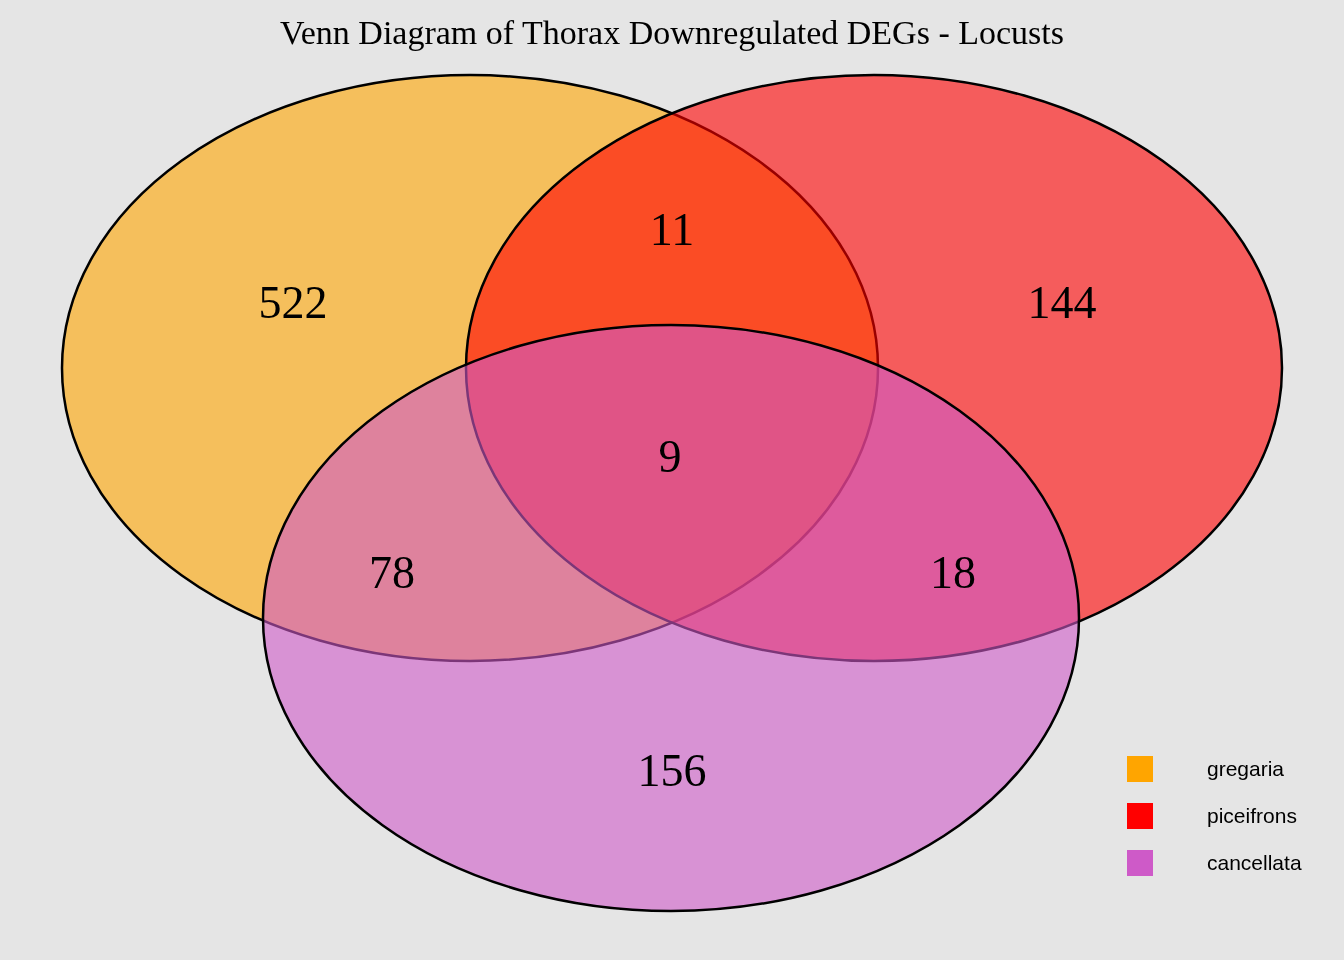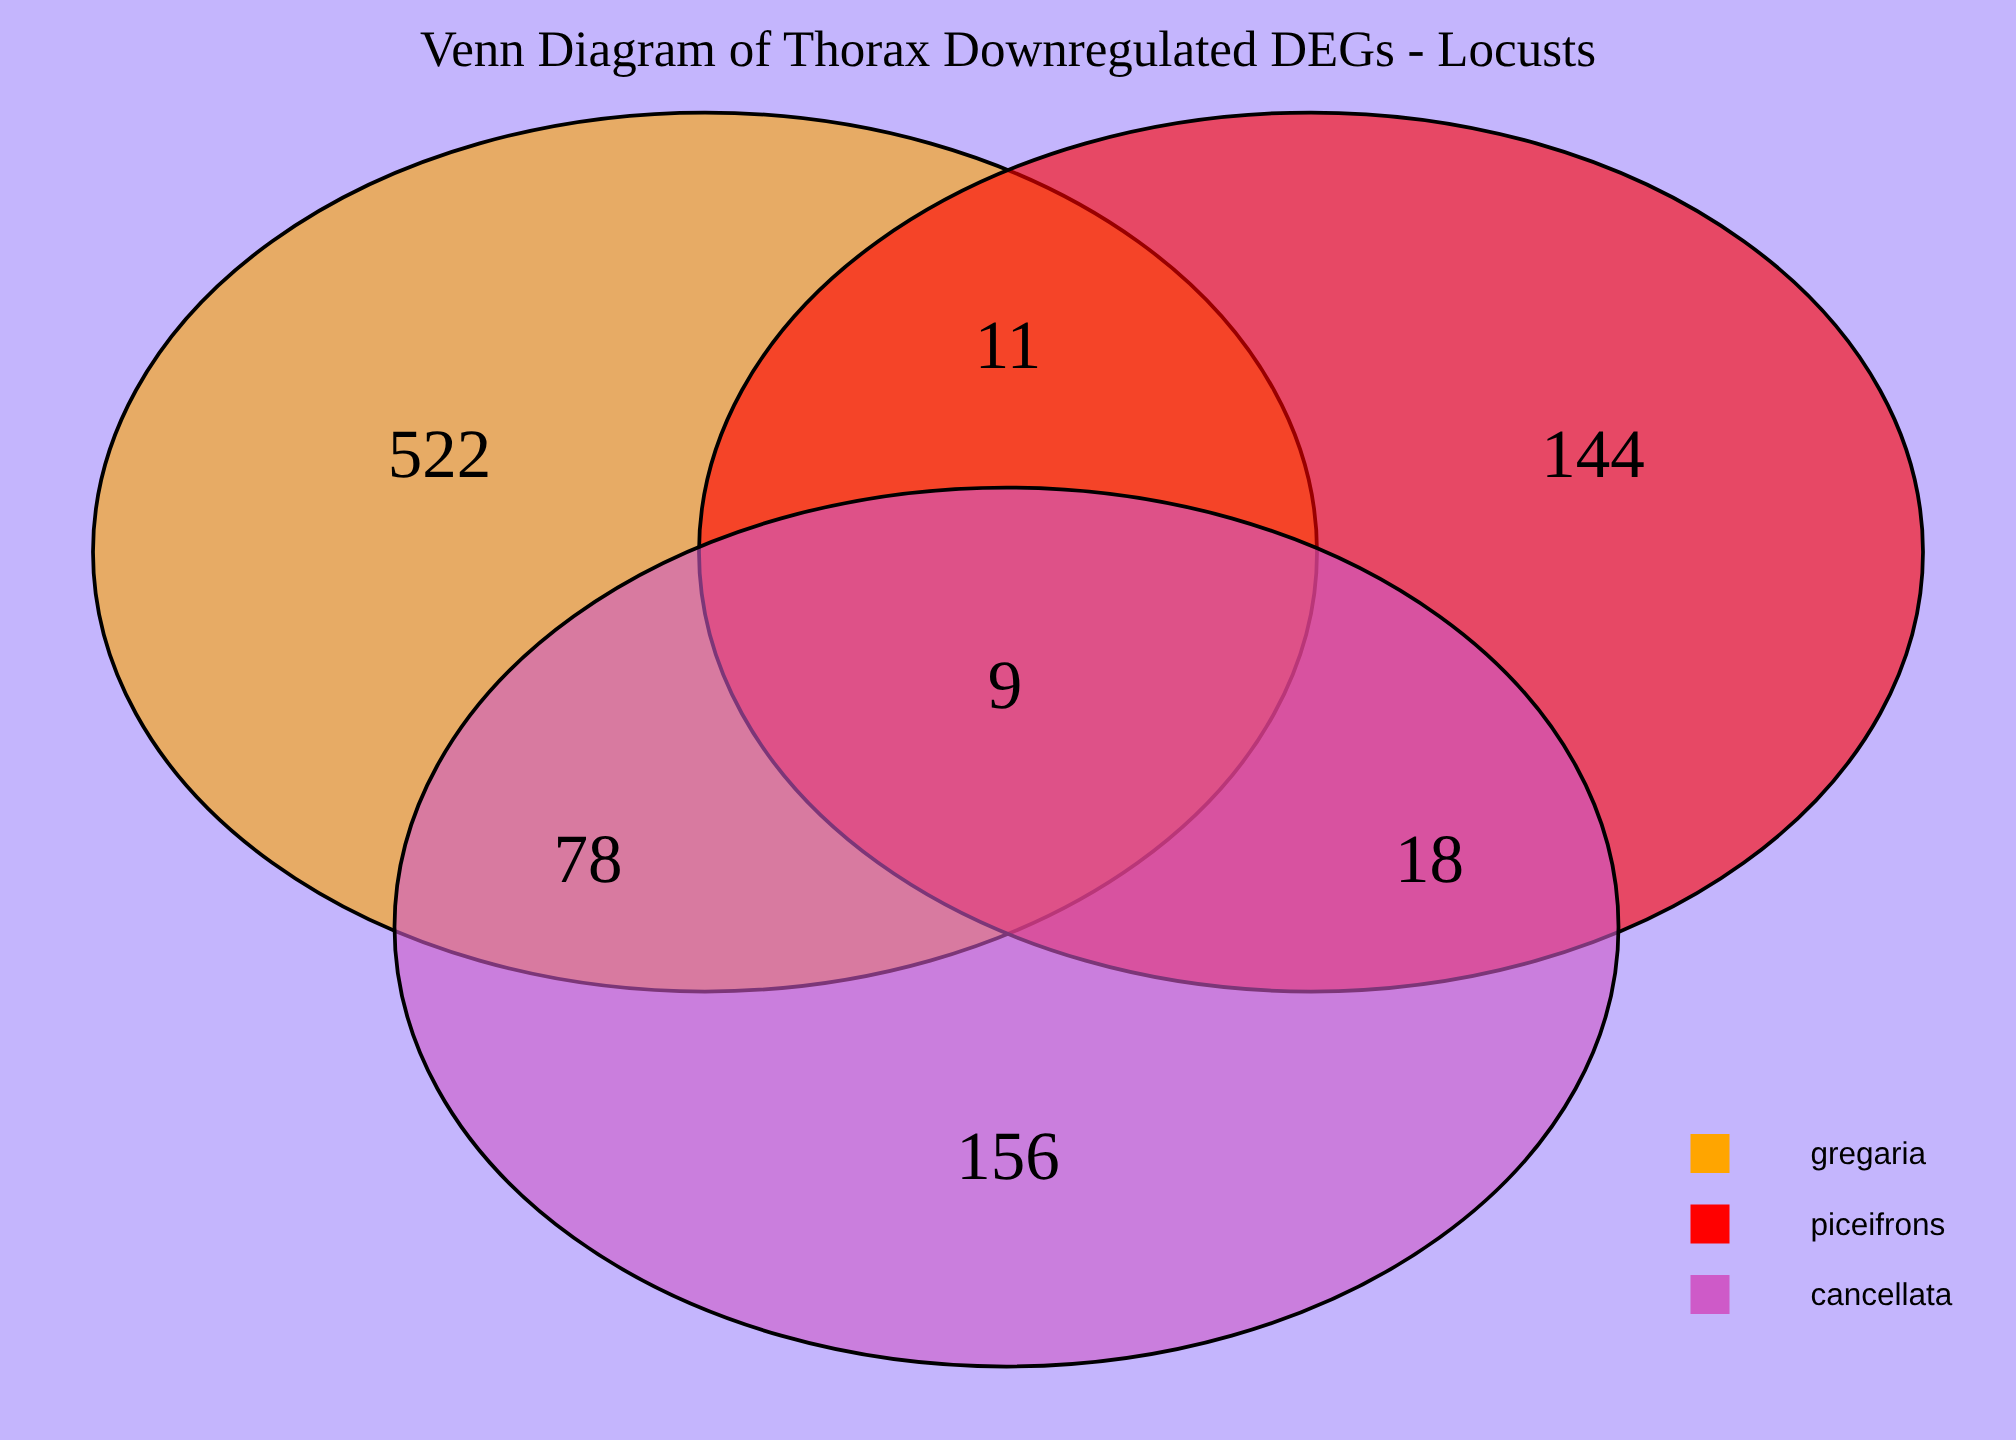--- a/index.html
+++ b/index.html
@@ -7,21 +7,21 @@
     padding: 0;
     background: #ffffff;
     width: 1344px;
     height: 960px;
     overflow: hidden;
   }
   .stage {
     position: relative;
     width: 1344px;
     height: 960px;
-    background: #c4b5fd;
+    background: #e5e5e5;
   }
   svg text {
     fill: #000000;
     font-family: "Liberation Serif", serif;
   }
   .title {
     font-size: 34px;
     text-anchor: middle;
   }
   .count {

